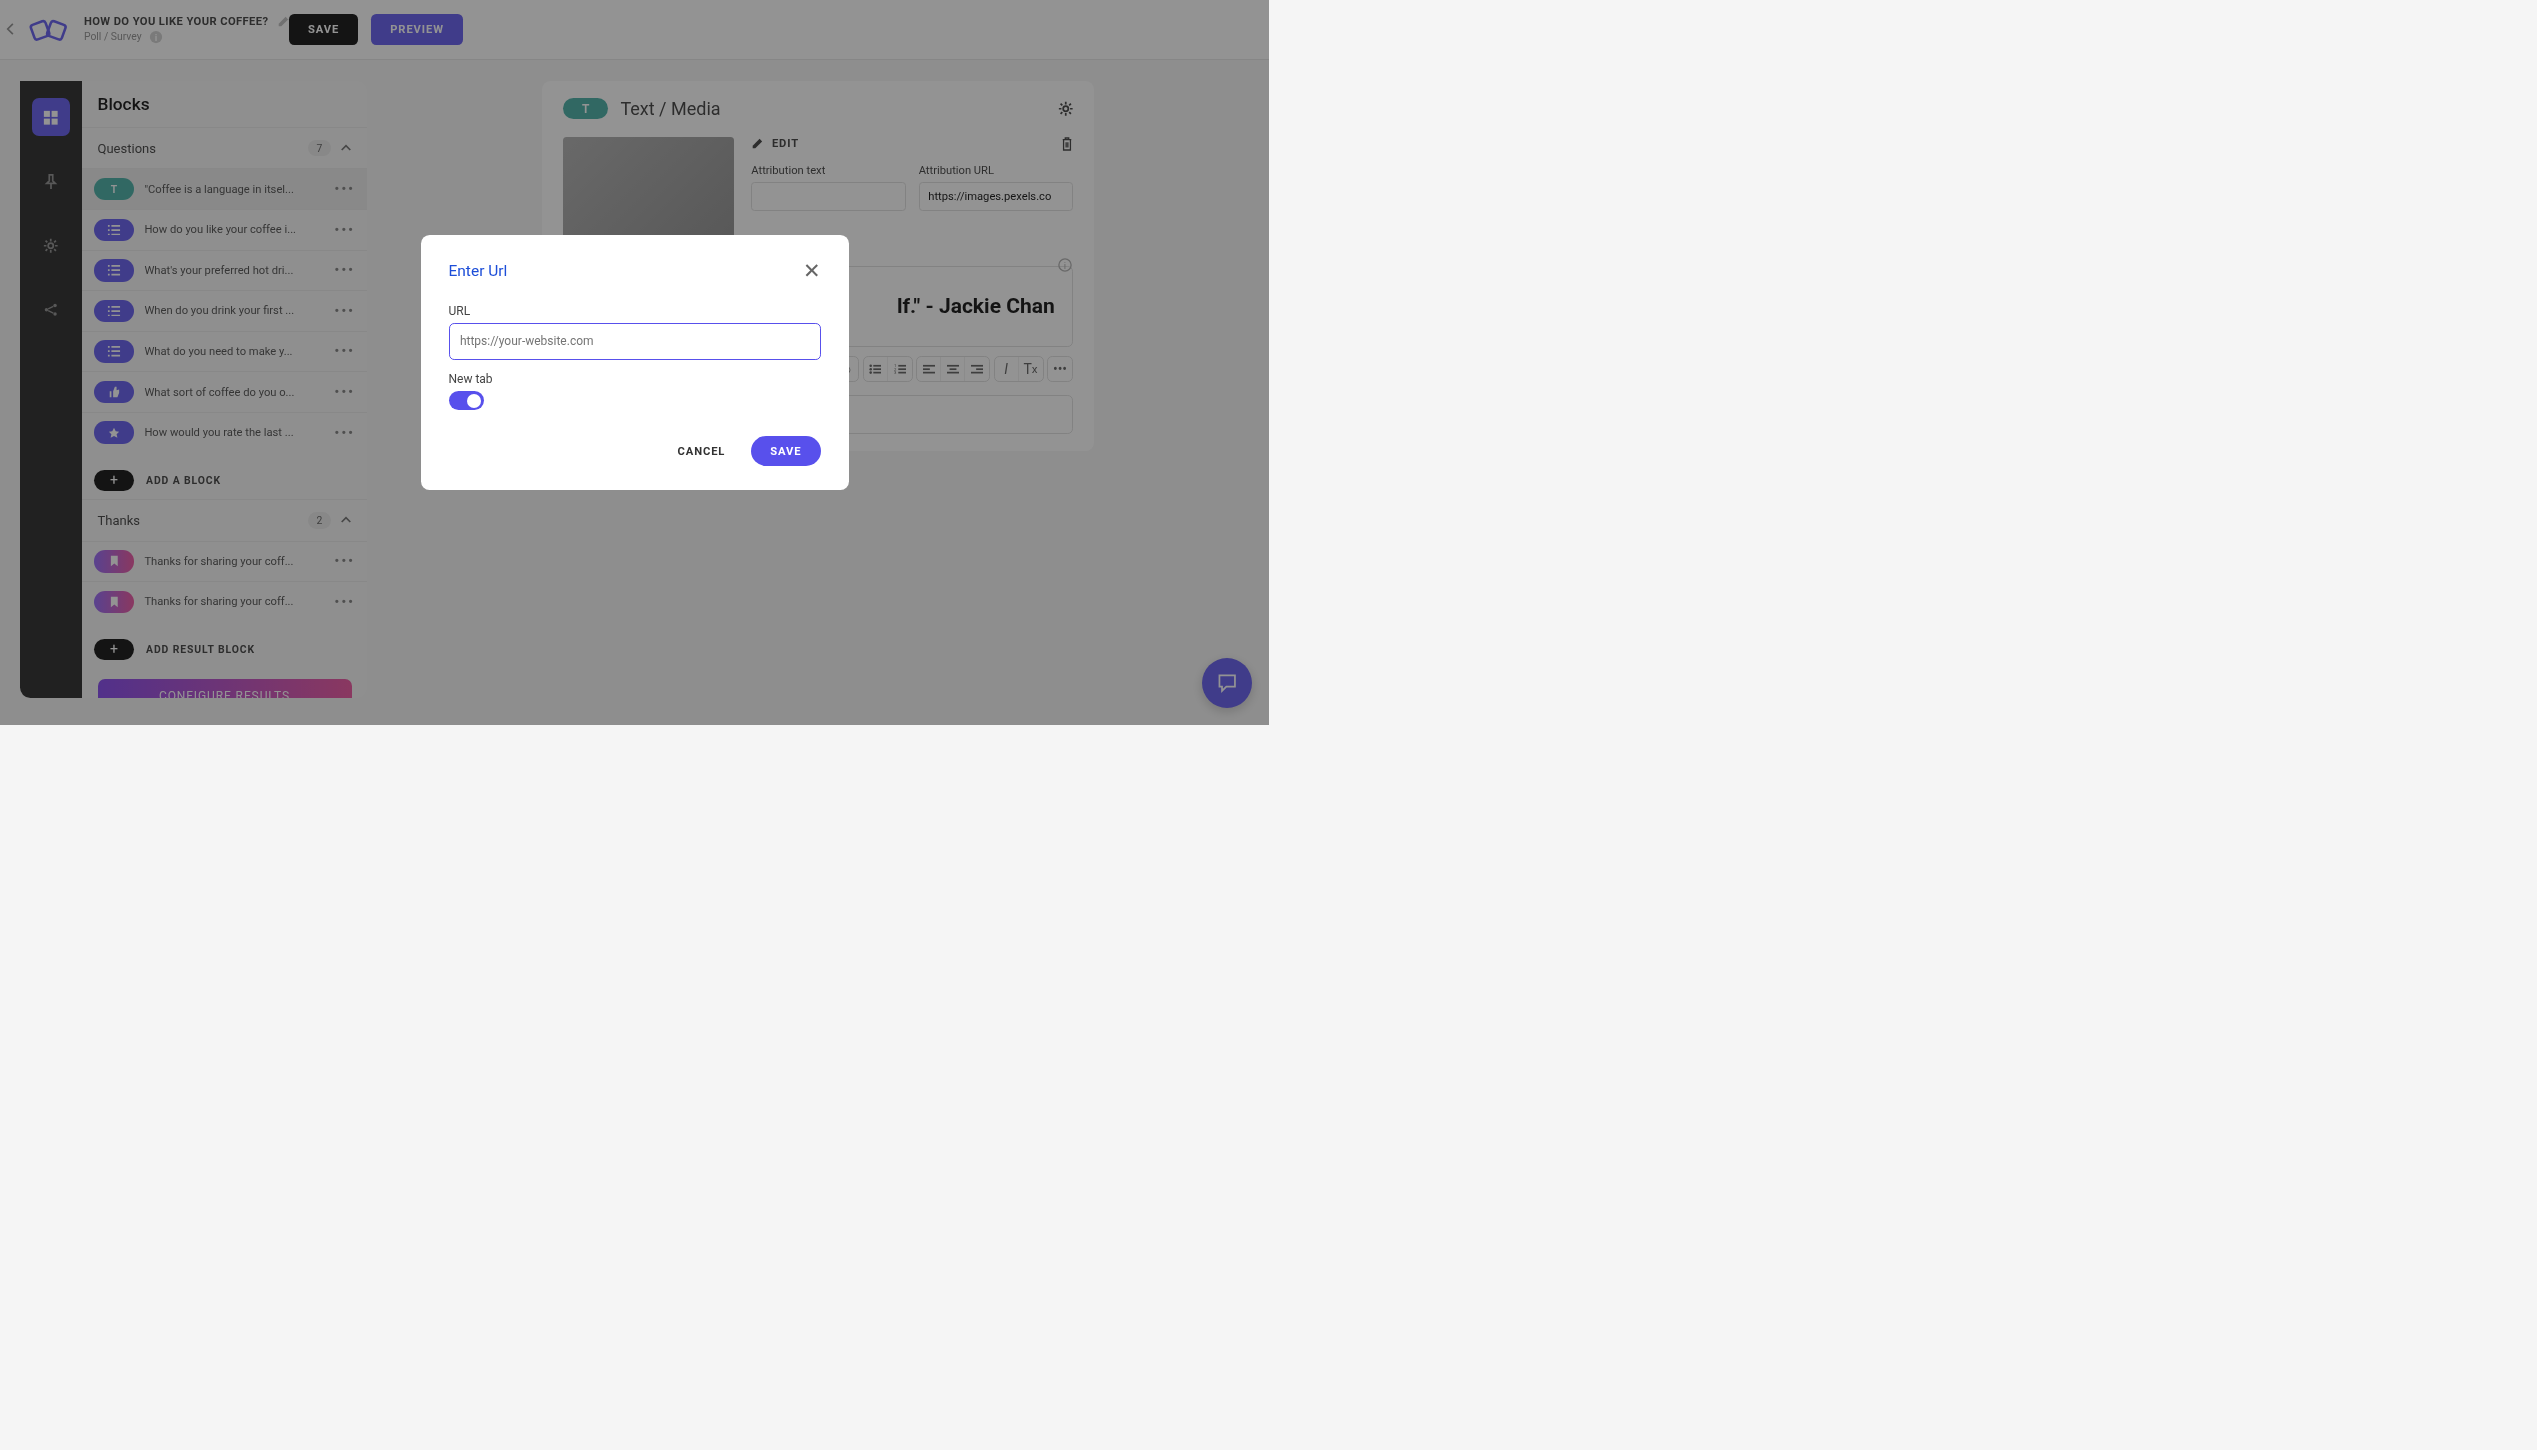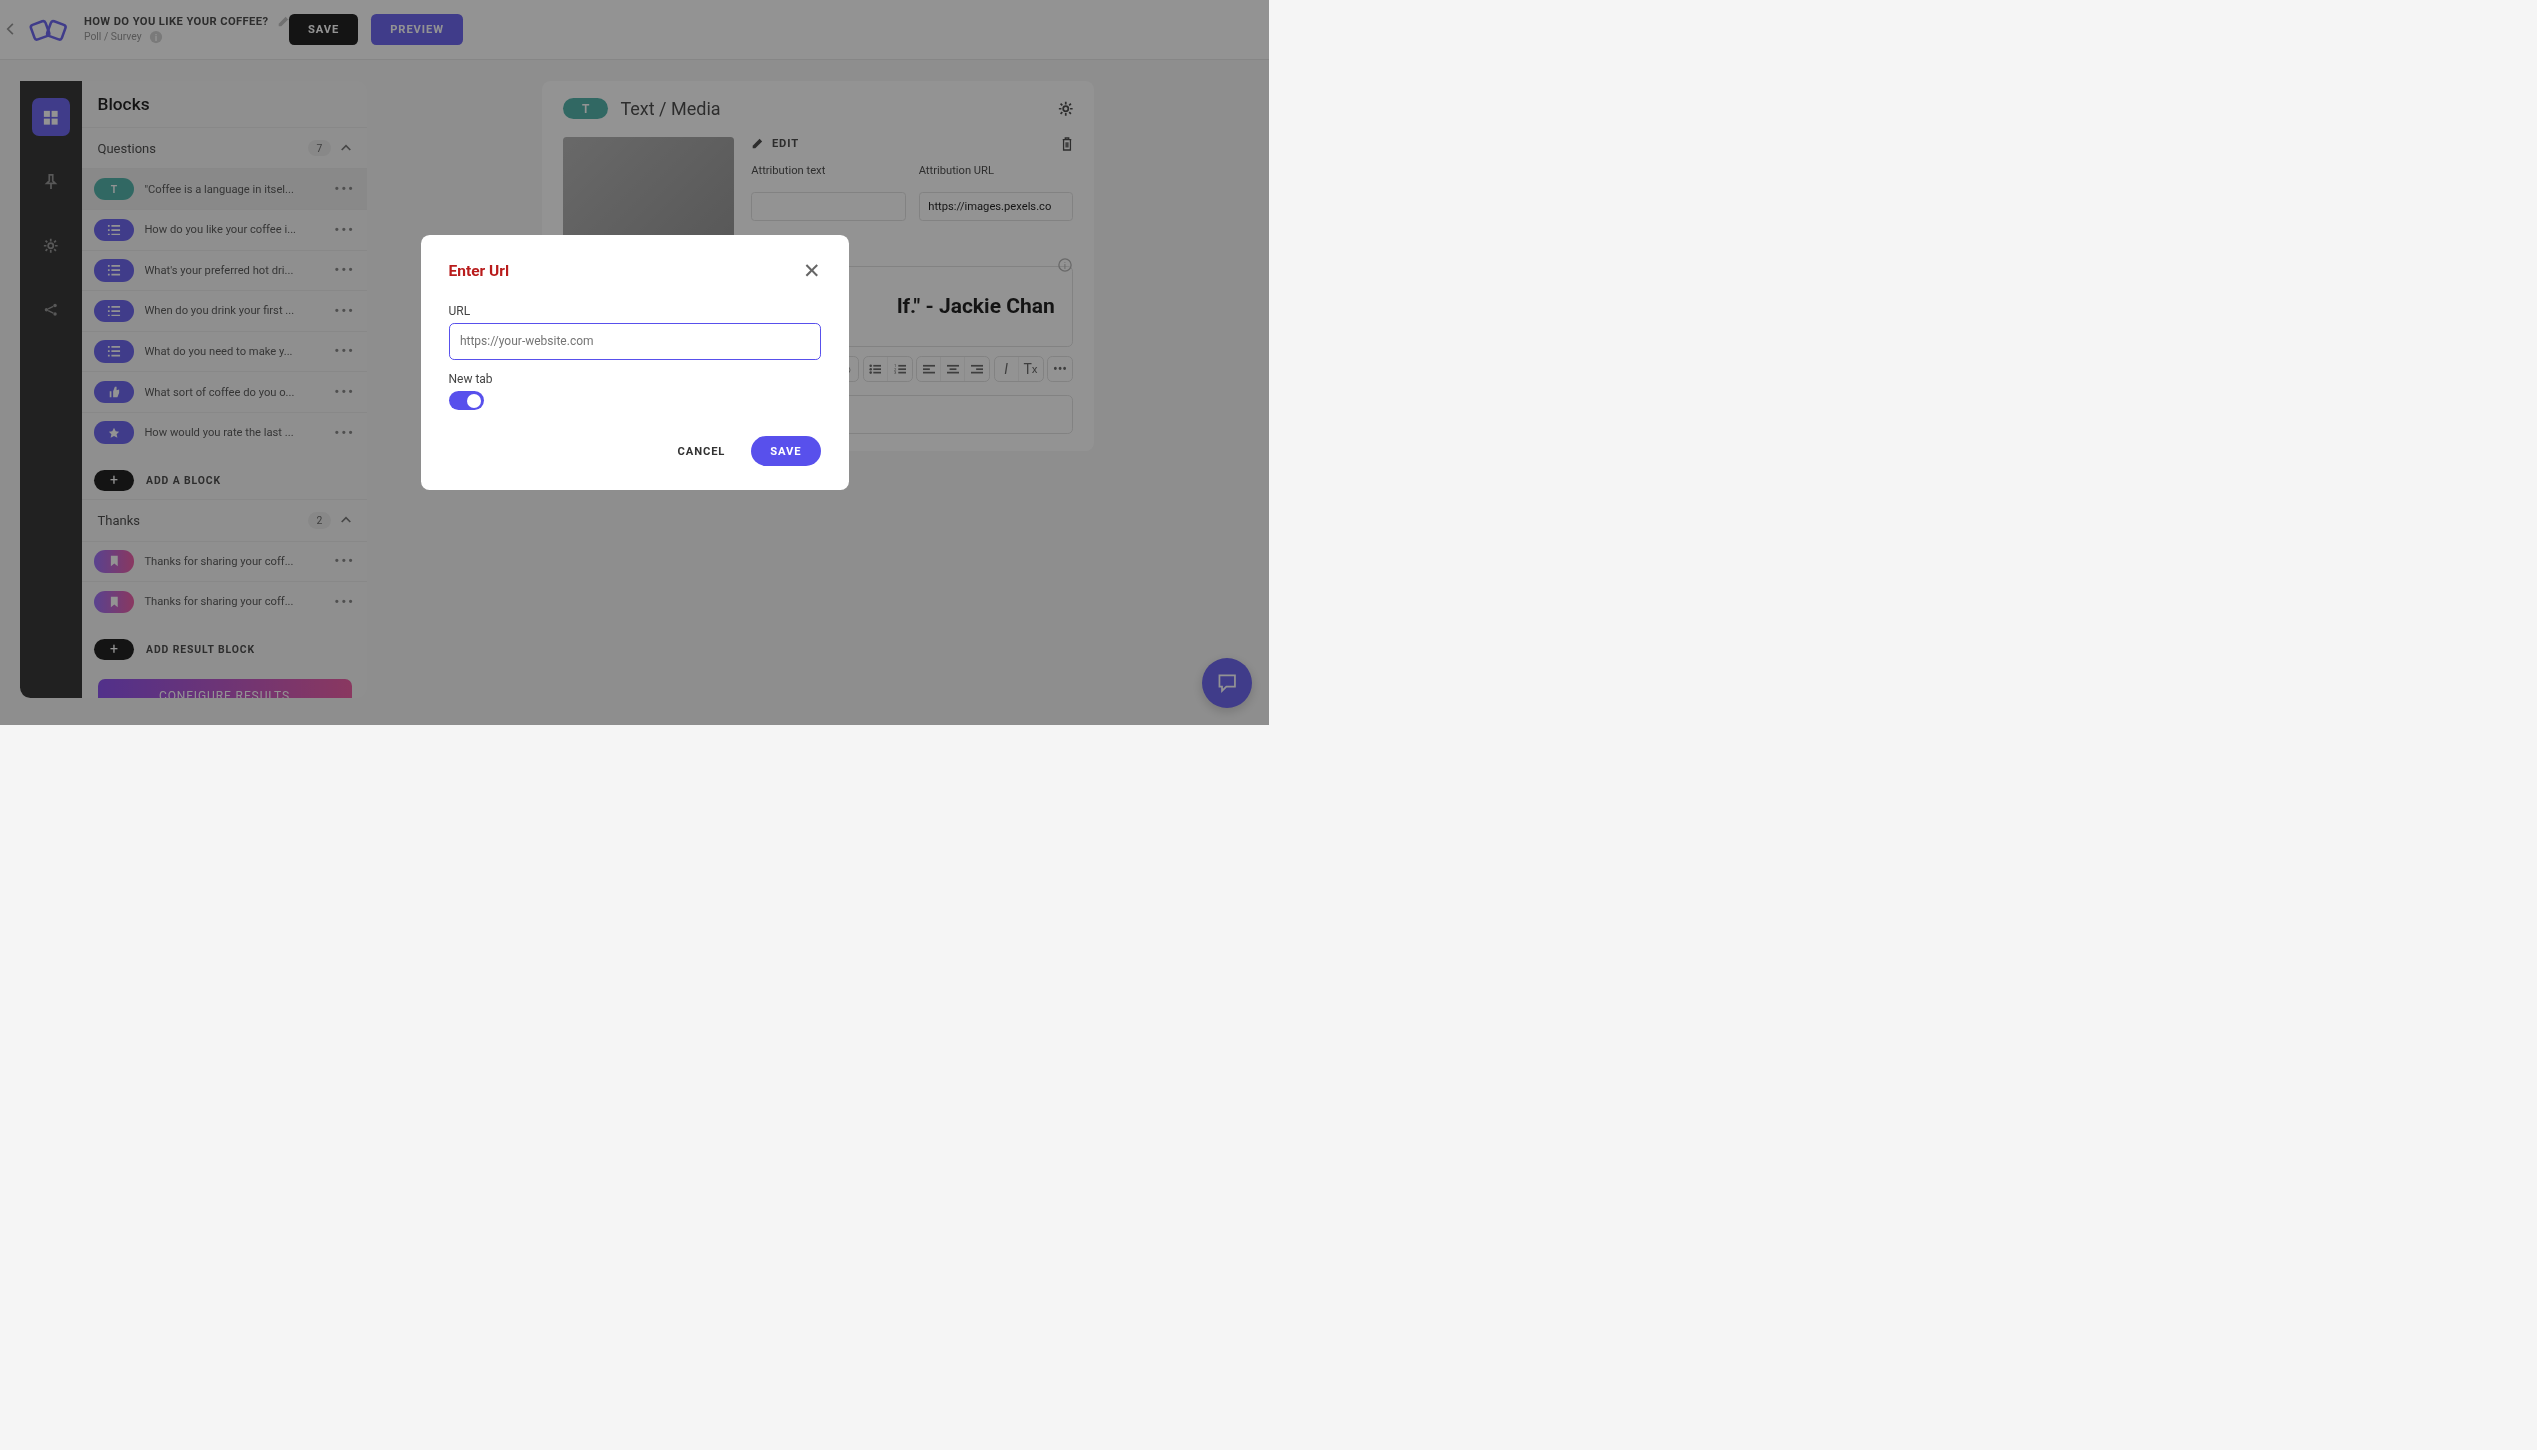--- a/index.html
+++ b/index.html
@@ -58,39 +58,39 @@
 .card-title { font-size: 18px; color: #333; flex: 1; }
 .gear { color: #555; cursor: pointer; }
 
 .media-row { display: flex; gap: 17.3px; margin-bottom: 17.3px; }
 .media-thumb { width: 171px; height: 112px; background: linear-gradient(135deg, #aaa, #888); border-radius: 3.5px; }
 .media-right { flex: 1; }
 .edit-row { display: flex; align-items: center; gap: 8.6px; margin-bottom: 13px; }
 .edit-label { font-size: 11.2px; font-weight: 700; letter-spacing: 0.9px; color: #333; flex: 1; }
 .attr-row { display: flex; gap: 13px; }
 .attr-field { flex: 1; }
-.attr-label { font-size: 11.2px; color: #333; margin-bottom: 15px; display: block; }
+.attr-label { font-size: 11.2px; color: #333; margin-bottom: 5px; display: block; }
 .attr-input { width: 100%; padding: 7px 8.6px; border: 0.9px solid #ddd; border-radius: 3.5px; font-size: 11.2px; }
 
 .quote-area { border: 0.9px solid #ddd; border-radius: 5.2px; padding: 26px 17.3px; margin-bottom: 8.6px; position: relative; }
 .quote-text { font-size: 21px; font-weight: 700; line-height: 1.3; text-align: right; }
 .info-dot { position: absolute; top: -8.6px; right: 0; color: #888; }
 
 .toolbar { display: flex; align-items: center; gap: 3.5px; justify-content: flex-end; margin-bottom: 13px; }
 .tb-group { display: flex; border: 0.9px solid #ddd; border-radius: 5.2px; }
 .tb-btn { width: 24px; height: 24px; display: flex; align-items: center; justify-content: center; cursor: pointer; color: #555; border-right: 0.9px solid #eee; }
 .tb-btn:last-child { border-right: none; }
 
 .cta-input { width: 100%; padding: 12px; border: 0.9px solid #ddd; border-radius: 5.2px; font-size: 11.2px; font-weight: 700; letter-spacing: 0.9px; color: #555; }
 
 
 .modal-overlay { position: absolute; inset: 0; background: rgba(40,40,40,0.5); display: flex; align-items: center; justify-content: center; z-index: 100; }
 .modal { background: #fff; width: 428px; border-radius: 8.6px; padding: 24px 28px; }
 .modal-header { display: flex; justify-content: space-between; align-items: center; margin-bottom: 21px; }
-.modal-title { font-size: 15.5px; font-weight: 700; color: #b91c1c; }
+.modal-title { font-size: 15.5px; font-weight: 400; color: #1d4ed8; }
 .modal-close { font-size: 21px; color: #666; cursor: pointer; background: none; border: none; }
 .modal-label { font-size: 12px; color: #444; margin-bottom: 5.2px; display: block; }
 .modal-input { width: 100%; padding: 10.4px; border: 1.7px solid #5850ec; border-radius: 5.2px; font-size: 12px; outline: none; }
 .toggle { width: 35px; height: 19px; background: #5850ec; border-radius: 9.5px; position: relative; cursor: pointer; margin-top: 5.2px; }
 .toggle-knob { width: 14px; height: 14px; background: #fff; border-radius: 50%; position: absolute; top: 2.6px; right: 2.6px; }
 .modal-actions { display: flex; justify-content: flex-end; gap: 13px; margin-top: 26px; align-items: center; }
 .modal-cancel { font-size: 11.2px; font-weight: 700; letter-spacing: 0.9px; color: #333; cursor: pointer; padding: 8.6px 13px; background: none; border: none; }
 .modal-save { font-size: 11.2px; font-weight: 700; letter-spacing: 0.9px; color: #fff; background: #5850ec; padding: 8.6px 19px; border-radius: 15.5px; cursor: pointer; border: none; }
 
 

